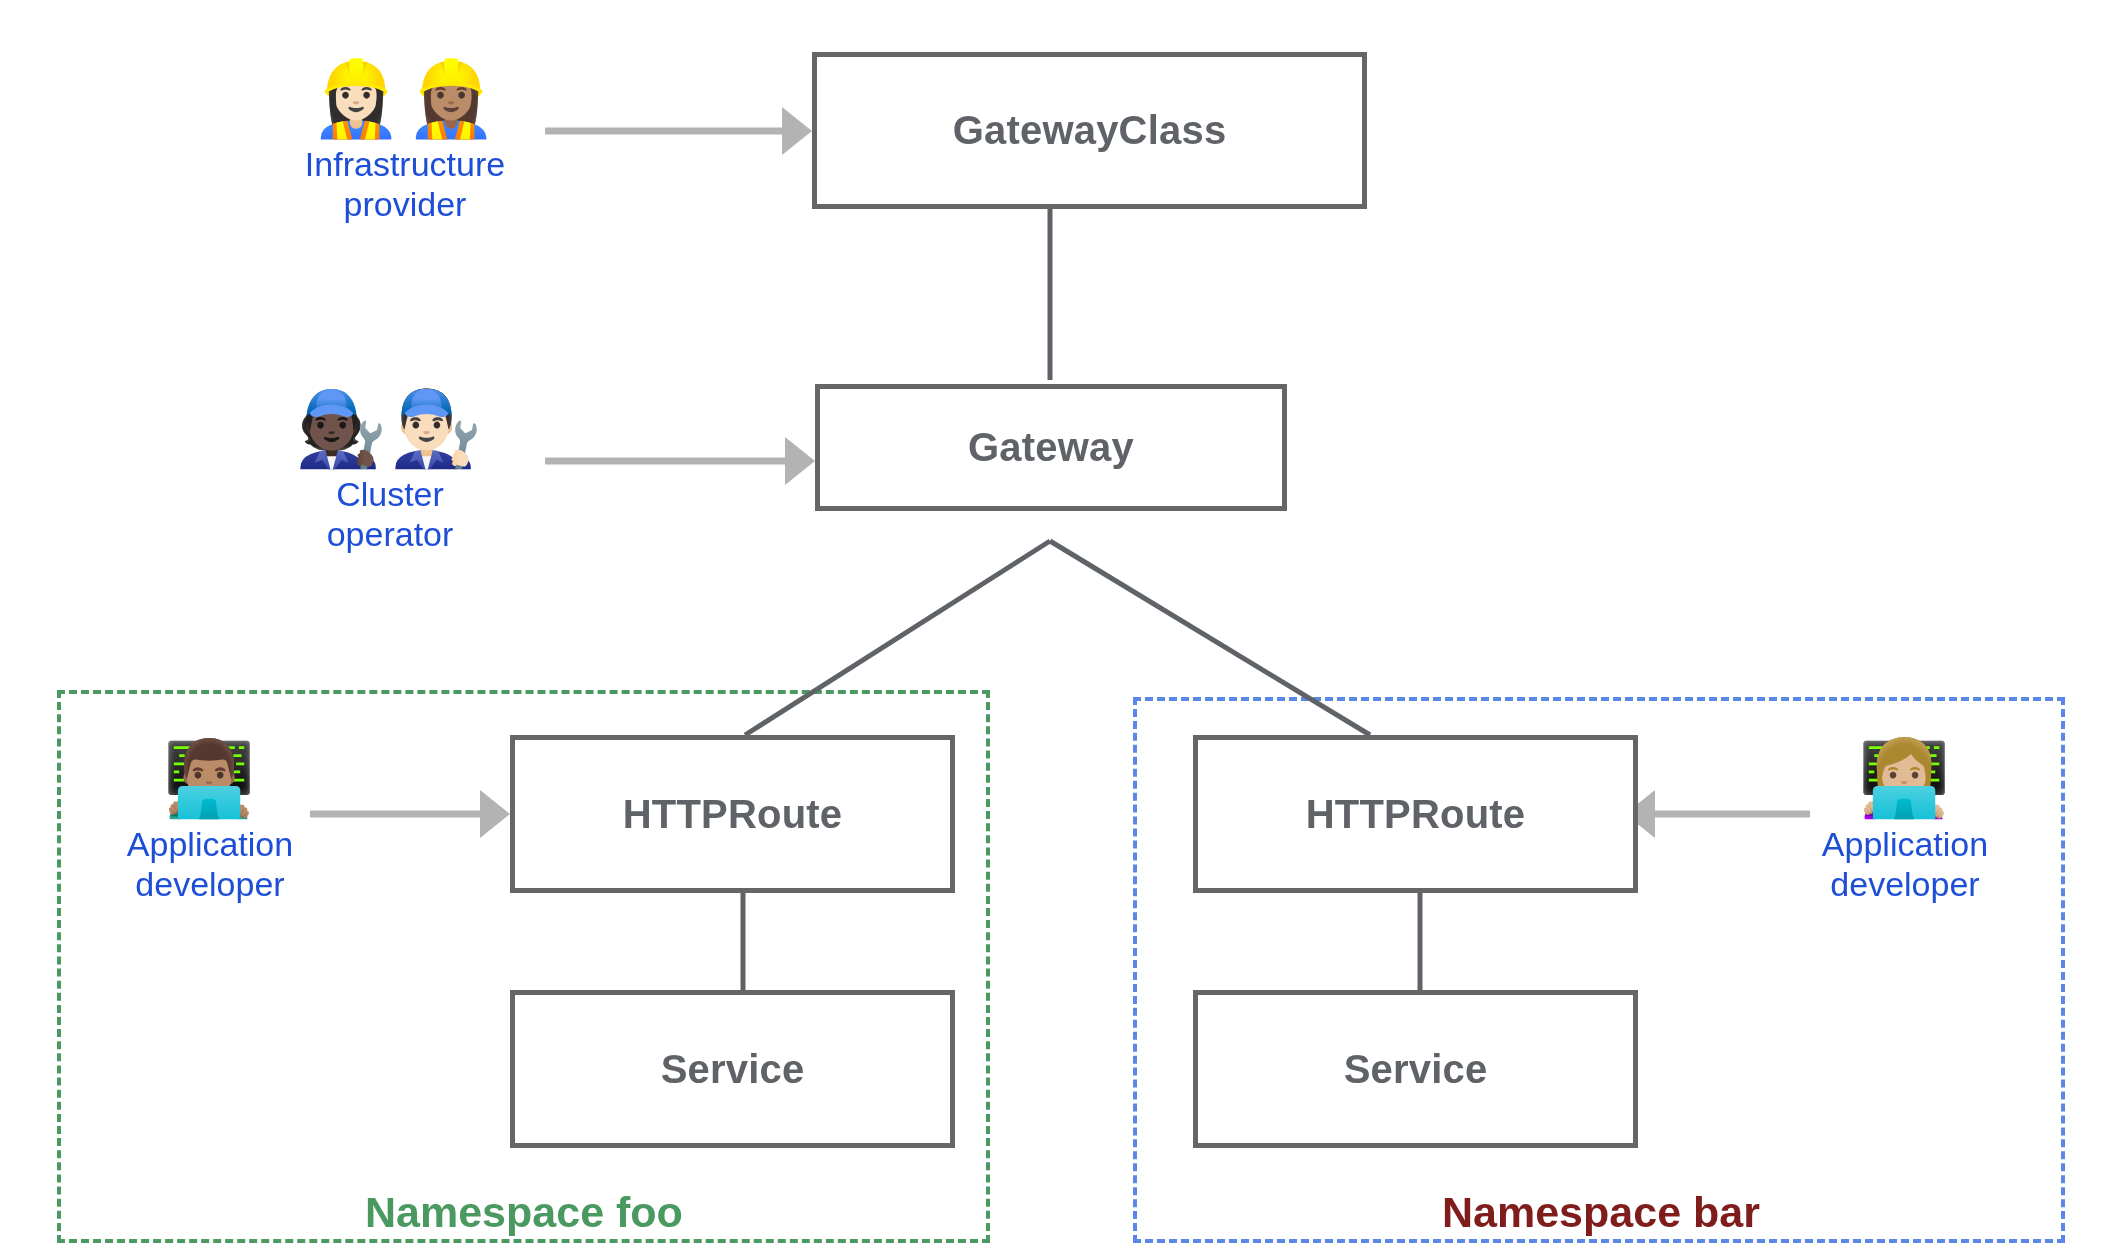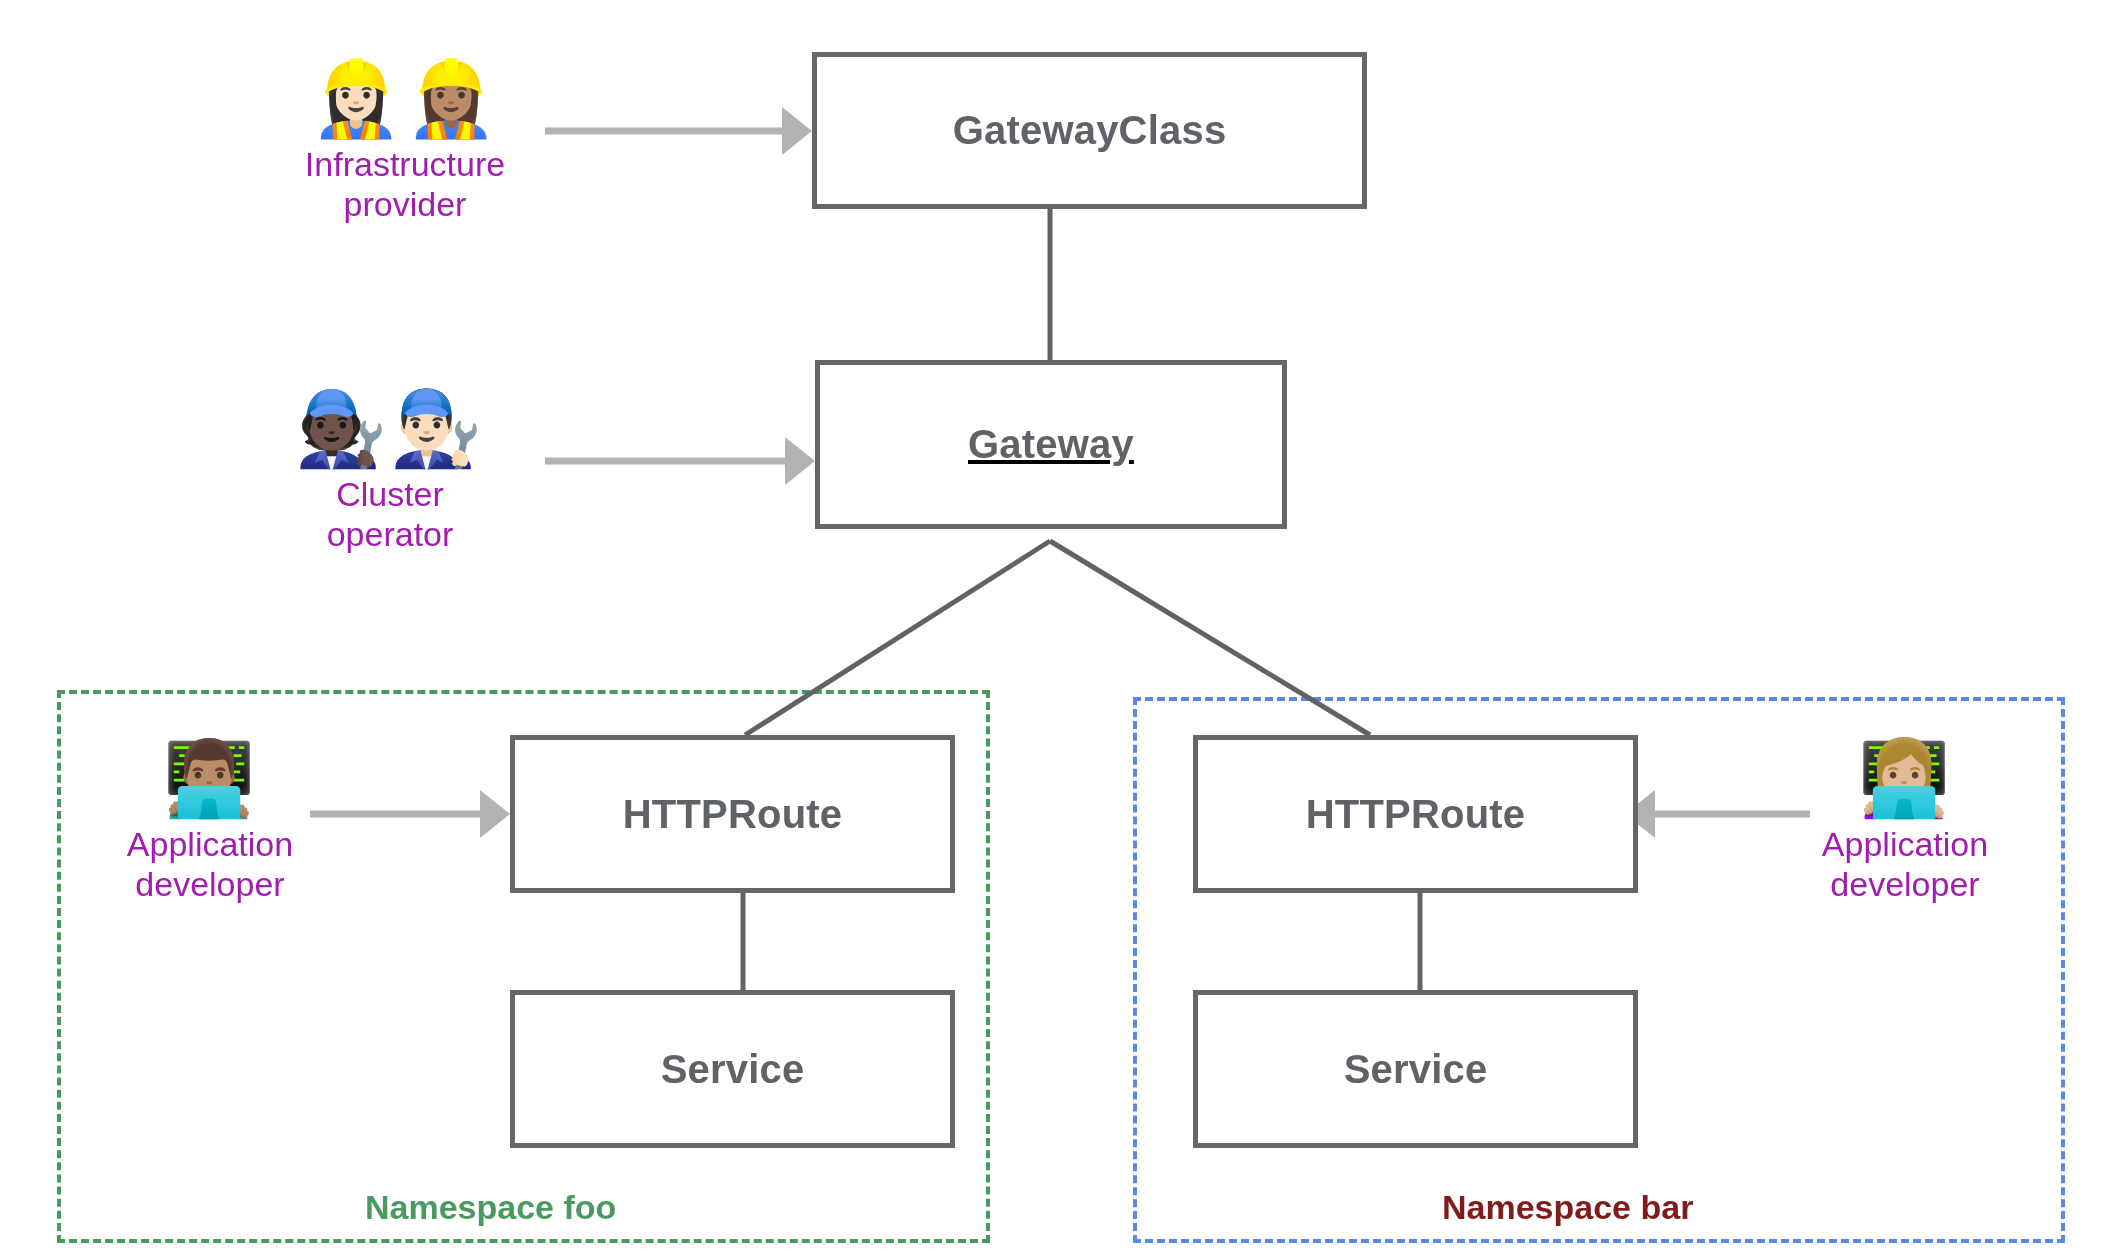--- a/index.html
+++ b/index.html
@@ -44,21 +44,21 @@
     box-sizing: border-box;
     background: transparent;
     z-index: 2;
   }
   .ns-box.green { border: 4px dashed #4a9960; }
   .ns-box.blue  { border: 4px dashed #5b87e8; }
   .ns-label {
     position: absolute;
     font-family: "Liberation Sans", sans-serif;
     font-weight: bold;
-    font-size: 34px;
+    font-size: 43px;
     white-space: nowrap;
     z-index: 7;
     text-align: center;
   }
   .ns-label.green { color: #4a9960; }
   .ns-label.blue  { color: #7f1d1d; }
 
   
   .persona {
     position: absolute;
@@ -70,21 +70,21 @@
   .persona-emoji {
     font-size: 74px;
     line-height: 1.05;
     white-space: nowrap;
     letter-spacing: 2px;
   }
   .persona-caption {
     margin-top: 6px;
     font-family: "Liberation Sans", sans-serif;
     font-size: 34px;
-    color: #a21caf;
+    color: #1d4ed8;
     text-align: center;
     line-height: 1.18;
     white-space: pre-line;
   }
 
   
   .svg-layer {
     position: absolute;
     left: 0; top: 0;
     width: 2112px;
@@ -139,21 +139,21 @@
     <polygon class="arrow-head" points="480,790 510,814 480,838"></polygon>
 
     <line class="arrow-shaft" x1="1810" y1="814" x2="1655" y2="814"></line>
     <polygon class="arrow-head" points="1655,790 1625,814 1655,838"></polygon>
   </svg>
 
   <div class="res-box" style="left:812px; top:52px; width:555px; height:157px;">
     <span class="res-label">GatewayClass</span>
   </div>
 
-  <div class="res-box" style="left:815px; top:360px; width:472px; height:169px;text-decoration:underline;">
+  <div class="res-box" style="left:815px; top:384px; width:472px; height:127px;">
     <span class="res-label">Gateway</span>
   </div>
 
   <div class="res-box" style="left:510px; top:735px; width:445px; height:158px;">
     <span class="res-label">HTTPRoute</span>
   </div>
 
   <div class="res-box" style="left:510px; top:990px; width:445px; height:158px;">
     <span class="res-label">Service</span>
   </div>

